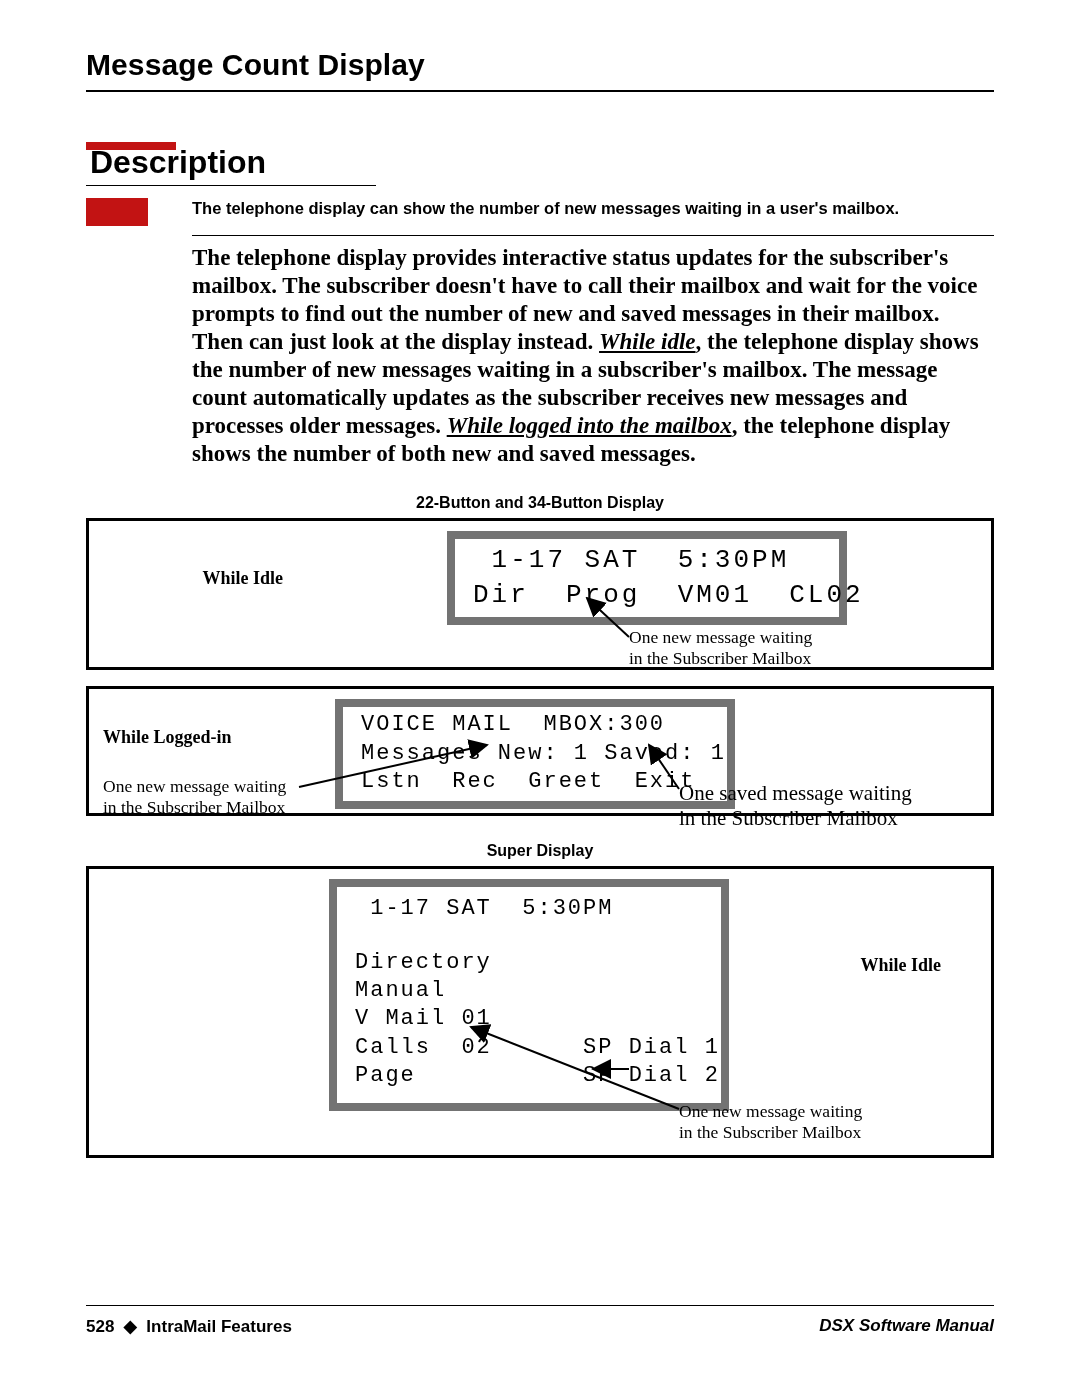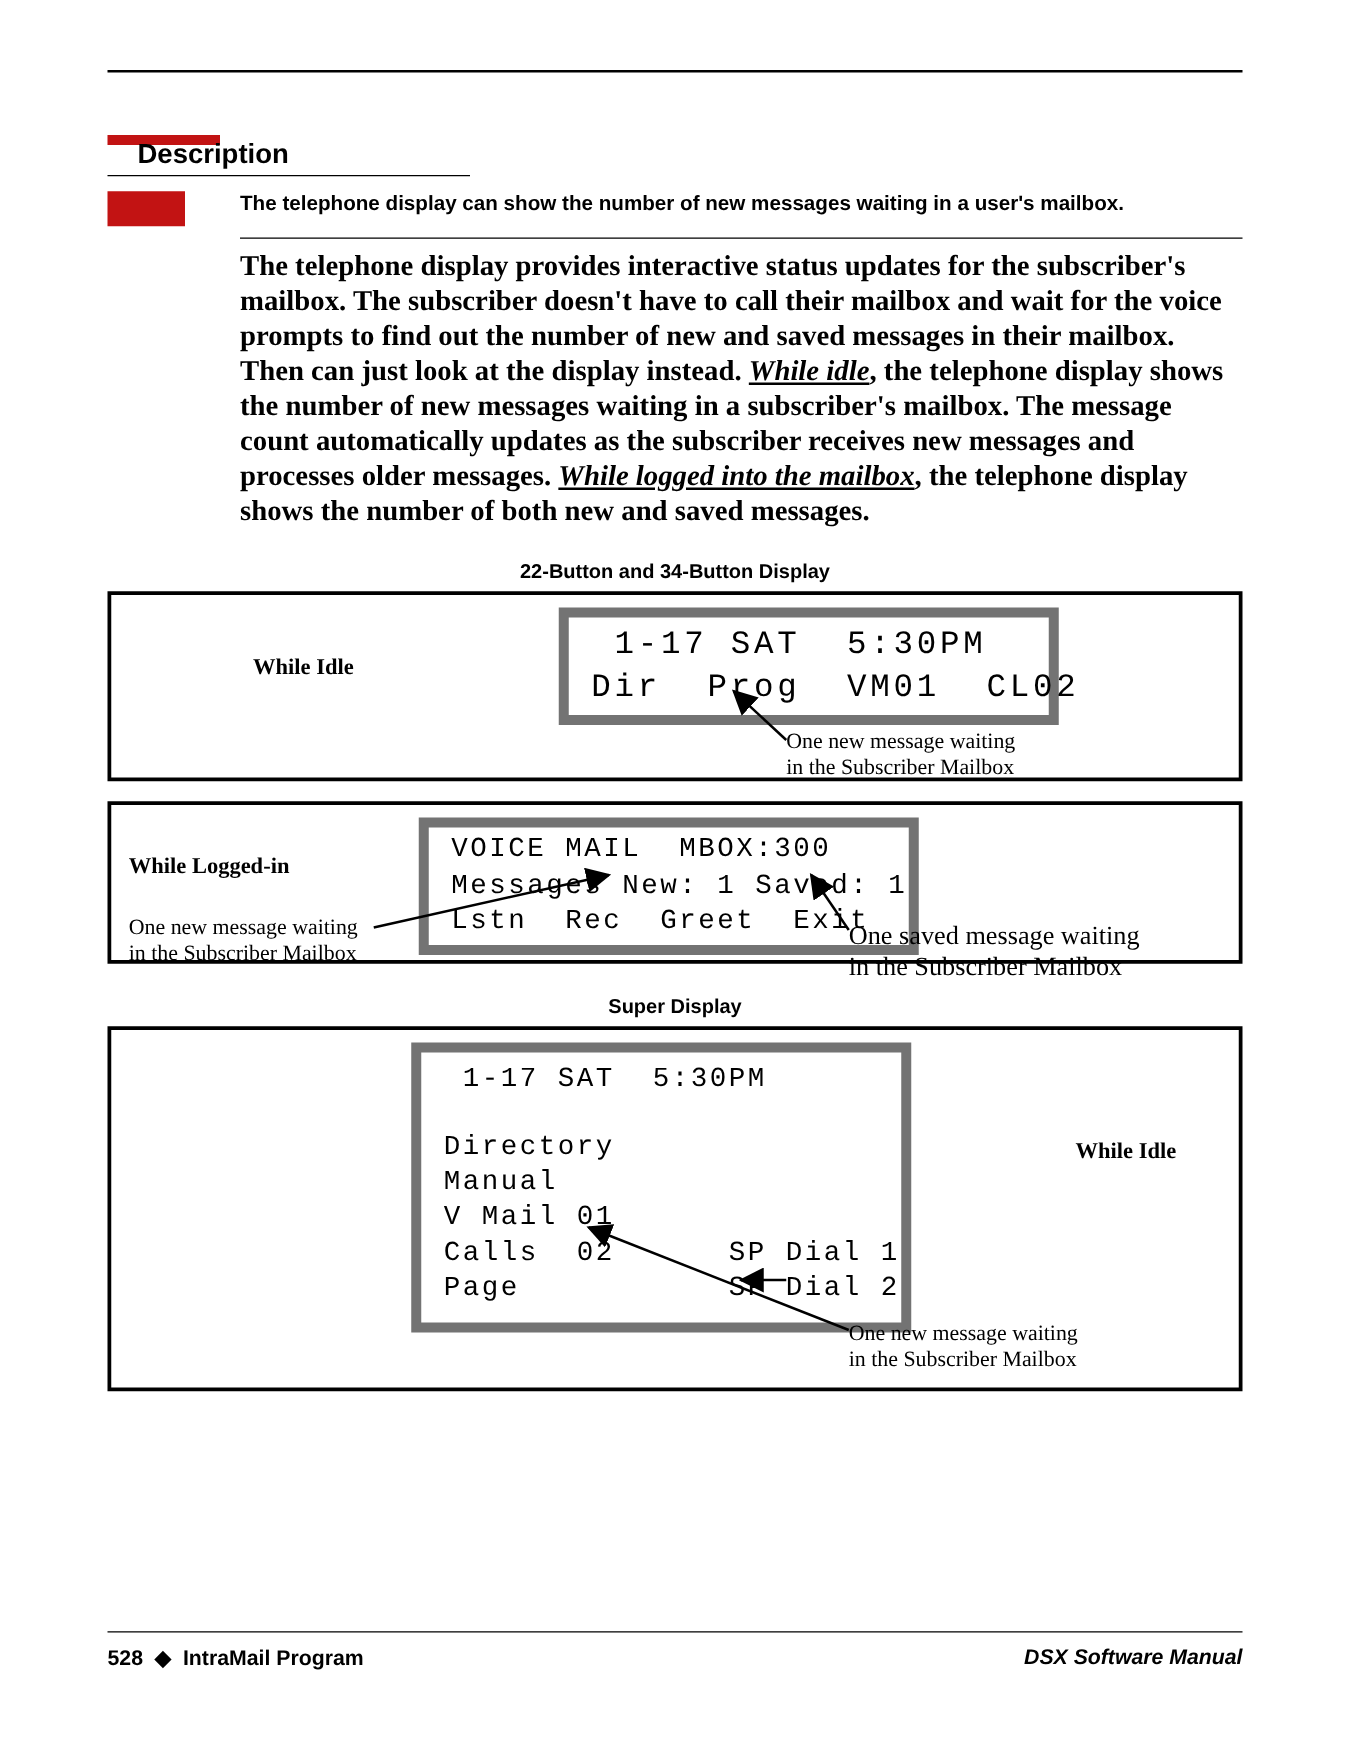--- a/index.html
+++ b/index.html
@@ -33,22 +33,22 @@
   }
   .red-bar {
     width: 90px;
     height: 8px;
     background: #c21313;
     margin-right: 0;
   }
   .desc-heading {
     font-family: Arial, Helvetica, sans-serif;
     font-weight: 900;
-    font-size: 22px;
-    margin-left: 24px;
+    font-size: 32px;
+    margin-left: 4px;
   }
   .desc-head-rule {
     width: 290px;
     border: none;
     border-top: 1.8px solid #000;
     margin-top: 4px;
     margin-left: 0;
   }
   .desc-row {
     display: flex;
@@ -204,20 +204,21 @@
   }
   .footer .left { font-weight: 700; }
   .footer .diamond { font-family: "Times New Roman", serif; }
   .footer .right { font-style: italic; font-weight: 700; }
 </style>
 </head>
 <body>
 
 <div class="page">
 
+  <h1 class="page-title">Message Count Display</h1>
   <hr class="title-rule">
 
   <div class="desc-block">
     <div class="red-bar"></div>
     <h2 class="desc-heading" style="margin-top:-6px;">Description</h2>
     <hr class="desc-head-rule">
 
     <div class="desc-row">
       <div class="red-box"></div>
       <div class="desc-body">
@@ -291,18 +292,18 @@
         </defs>
       <line x1="590" y1="240" x2="382" y2="158" stroke="#000" stroke-width="2" marker-end="url(#ah3)"></line>
       <line x1="540" y1="200" x2="504" y2="200" stroke="#000" stroke-width="2" marker-end="url(#ah3)"></line>
     </svg>
   </div>
 
   <div class="footer">
     <div class="left">
       <span>528</span>
       &nbsp;<span class="diamond">◆</span>&nbsp;
-      <span>IntraMail Program</span>
+      <span>IntraMail Features</span>
     </div>
     <div class="right">DSX Software Manual</div>
   </div>
 
 </div>
 
 </body></html>

